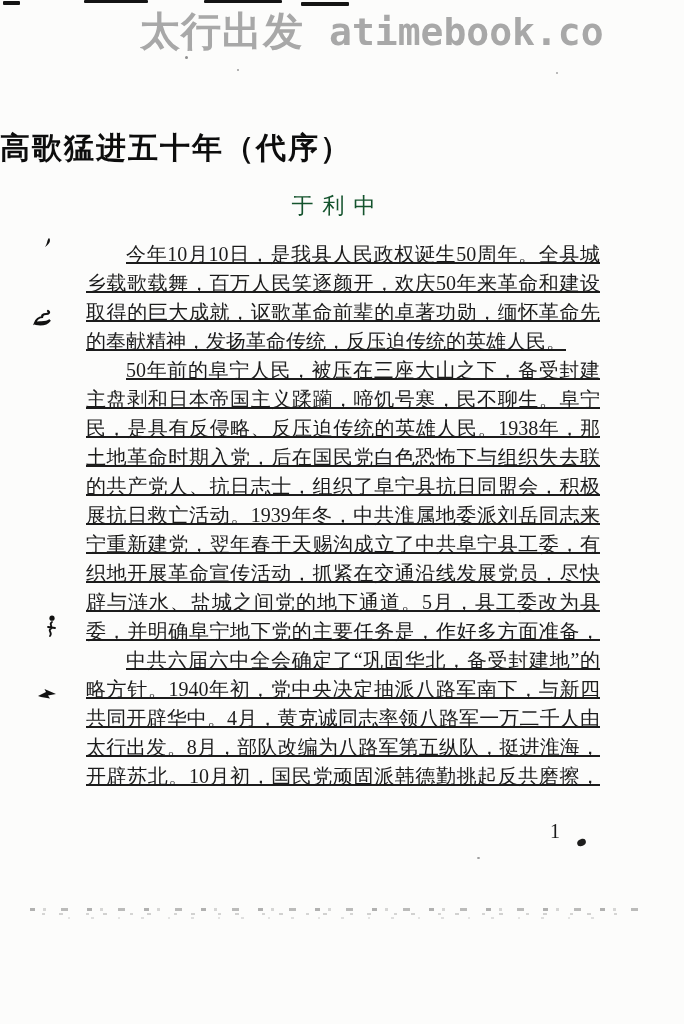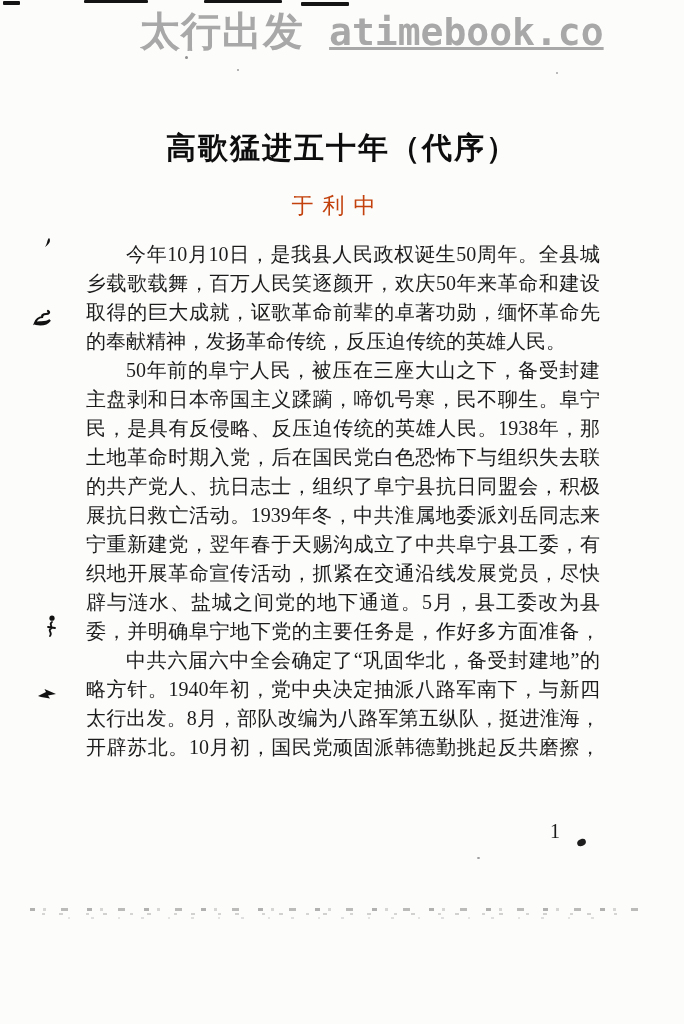--- a/index.html
+++ b/index.html
@@ -18,38 +18,38 @@
   .bar2{left:84px;width:64px;height:3px;}
   .bar3{left:204px;width:78px;height:3px;}
   .bar4{left:301px;width:48px;top:2px;}
   
   .watermark{
     position:absolute;left:140px;top:6px;width:560px;height:52px;
     font-family:"DejaVu Sans Mono", monospace;
     font-weight:bold;font-size:40px;line-height:50px;
     color:#a8a8a8;letter-spacing:1px;white-space:nowrap;overflow:hidden;
   }
-  .watermark .wm-en{font-size:38px;letter-spacing:0;text-decoration:underline;}
+  .watermark .wm-en{font-size:38px;letter-spacing:0;}
   
   .title{
     position:absolute;left:0;top:128px;width:684px;height:40px;
-    margin:0;text-align:center;
+    margin:0;text-align:left;
     font-size:30px;font-weight:bold;letter-spacing:2px;color:#0d0d0d;
     font-family:"Liberation Serif", serif;
   }
   .author{
     position:absolute;left:0;top:191px;width:676px;height:28px;
-    text-align:center;font-size:22px;letter-spacing:9px;color:#c2410c;
+    text-align:center;font-size:22px;letter-spacing:9px;color:#14532d;
   }
   
   .body-text{
     position:absolute;left:86px;top:240px;width:514px;
     font-size:20px;line-height:29px;color:#1c1c1c;
   }
-  .line{height:29px;overflow:hidden;text-align:justify;text-align-last:justify;}
+  .line{height:29px;overflow:hidden;text-align:justify;text-align-last:justify;text-decoration:underline;}
   .line.first{text-indent:2em;}
   .line.last{text-align-last:left;}
   
   .page-number{
     position:absolute;left:550px;top:820px;width:30px;height:26px;
     font-size:20px;color:#1a1a1a;font-family:"Liberation Serif", serif;
   }
   
   .ink{position:absolute;}
   .mk-a{left:42px;top:237px;}
@@ -104,20 +104,21 @@
         <div class="line">的共产党人、抗日志士，组织了阜宁县抗日同盟会，积极开</div>
         <div class="line">展抗日救亡活动。1939年冬，中共淮属地委派刘岳同志来阜</div>
         <div class="line">宁重新建党，翌年春于天赐沟成立了中共阜宁县工委，有组</div>
         <div class="line">织地开展革命宣传活动，抓紧在交通沿线发展党员，尽快开</div>
         <div class="line">辟与涟水、盐城之间党的地下通道。5月，县工委改为县</div>
         <div class="line">委，并明确阜宁地下党的主要任务是，作好多方面准备，随</div>
       </div>
       <div class="para">
         <div class="line first">中共六届六中全会确定了“巩固华北，备受封建地”的战</div>
         <div class="line">略方针。1940年初，党中央决定抽派八路军南下，与新四军</div>
+        <div class="line">共同开辟华中。4月，黄克诚同志率领八路军一万二千人由</div>
         <div class="line">太行出发。8月，部队改编为八路军第五纵队，挺进淮海，</div>
         <div class="line">开辟苏北。10月初，国民党顽固派韩德勤挑起反共磨擦，集</div>
       </div>
     </div>
 
   <div class="page-number">1</div>
 
   <svg class="ink mk-a" width="10" height="11" viewBox="0 0 10 11">
     <path d="M7,1 C9,3 8,7 3,10 C5.5,6.5 5,3 7,1 Z" fill="#111"></path>
   </svg>

